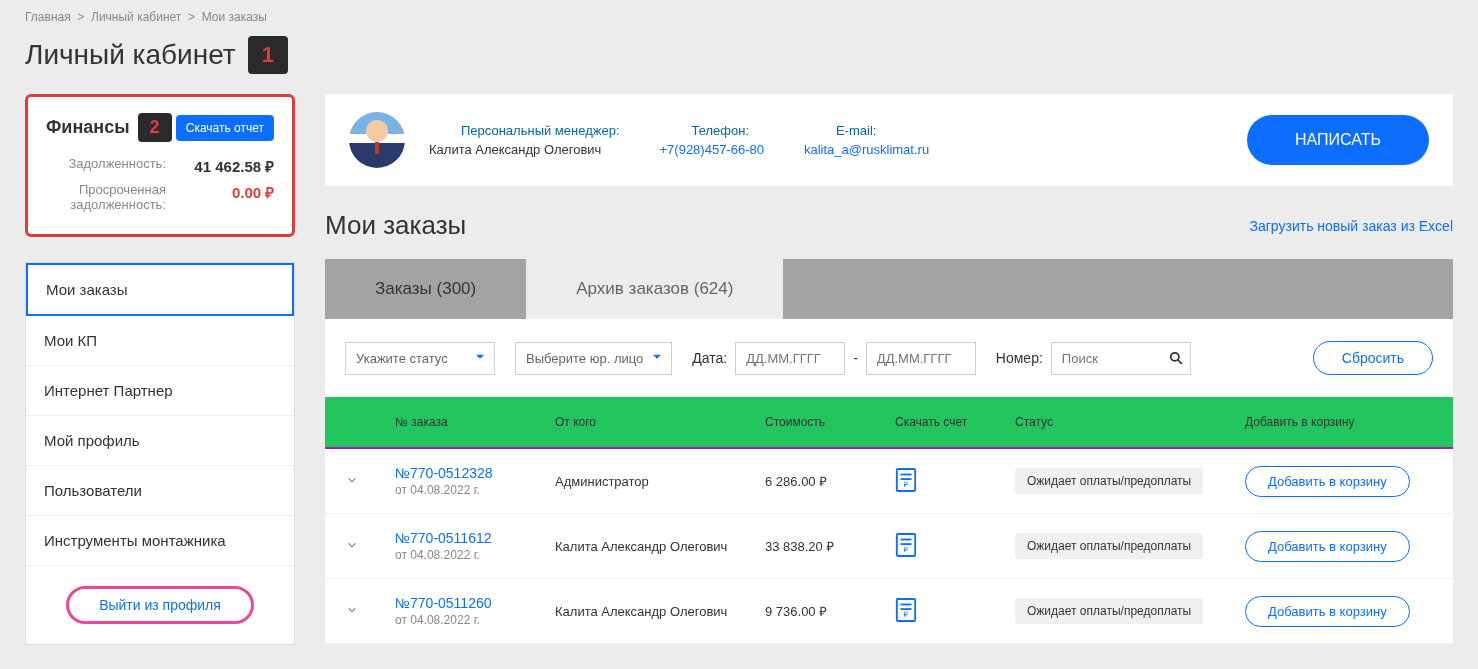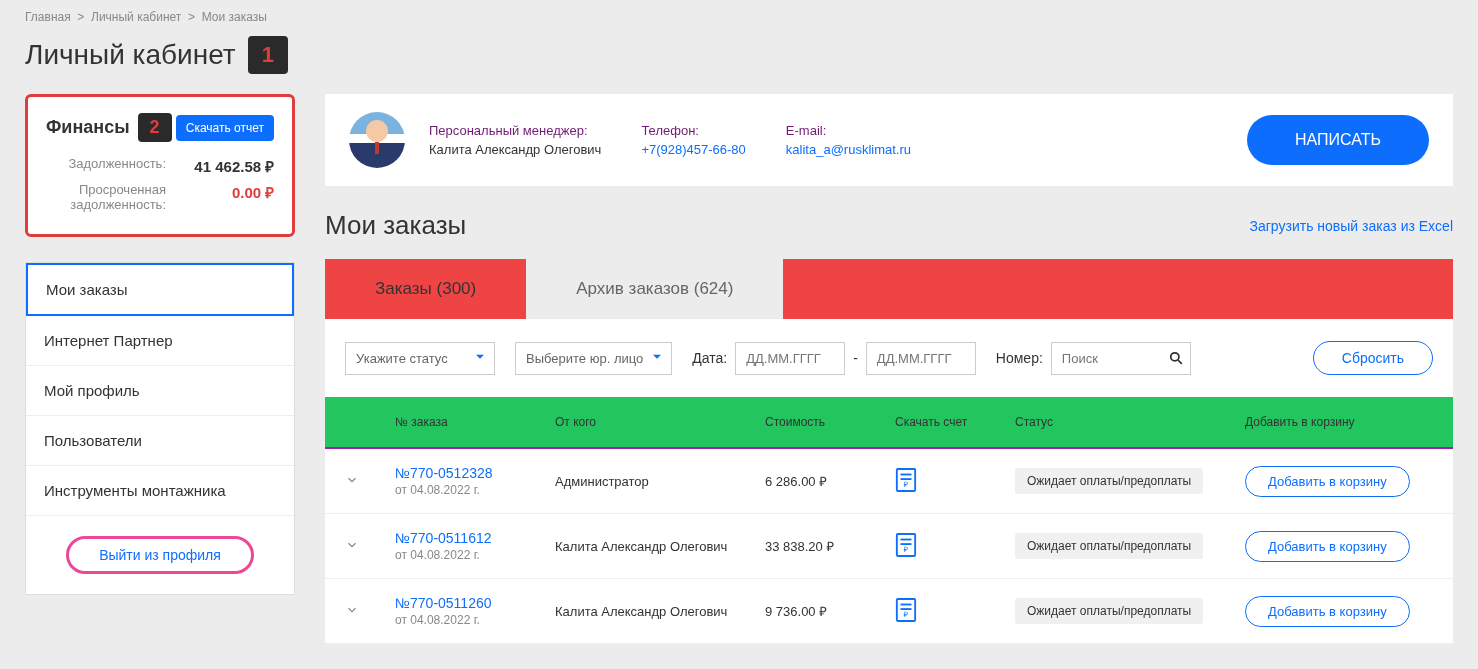--- a/index.html
+++ b/index.html
@@ -26,28 +26,28 @@
 .sidebar-menu .menu-item { padding: 16px 18px; font-size: 15px; border-bottom: 1px solid #eee; cursor: pointer; }
 .sidebar-menu .menu-item.active { border: 2px solid #0d6efd; font-weight: normal; }
 .sidebar-menu .logout-wrap { padding: 20px; text-align: center; }
 .btn-outline { border: 3px solid #ec4899; color: #0d6efd; background: #fff; border-radius: 20px; padding: 8px 30px; font-size: 14px; cursor: pointer; }
 .main { flex: 1; }
 .manager-card { background: #fff; padding: 18px 24px; display: flex; align-items: center; gap: 24px; margin-bottom: 24px; }
 .avatar { width: 56px; height: 56px; border-radius: 50%; background: linear-gradient(#7bb3e0 0 40%, #fff 40% 55%, #2a3a6a 55%); flex-shrink: 0; position: relative; overflow: hidden; }
 .avatar::before{content:"";position:absolute;top:8px;left:50%;transform:translateX(-50%);width:22px;height:22px;border-radius:50%;background:#f5c9a3;}
 .avatar::after{content:"";position:absolute;bottom:14px;left:50%;transform:translateX(-50%);width:4px;height:12px;background:#c0392b;}
 .manager-info { display: flex; gap: 40px; flex: 1; font-size: 13px; }
-.manager-col .lbl { color: #701a75; margin-bottom: 4px; }
+.manager-col .lbl { color: #0369a1; margin-bottom: 4px; margin-left: 32px; }
 .manager-col .val { color: #333; }
 .manager-col .val.link { color: #0d6efd; }
 .btn-primary { background: #0d6efd; color: #fff; border: none; border-radius: 30px; padding: 16px 48px; font-size: 16px; cursor: pointer; }
 .orders-header { display: flex; justify-content: space-between; align-items: center; margin-bottom: 18px; }
 .orders-title { font-size: 26px; font-weight: normal; }
 .link-blue { color: #0d6efd; font-size: 14px; text-decoration: none; }
-.tabs { display: flex; background: #ef4444; }
+.tabs { display: flex; background: #a3a3a3; }
 .tab { padding: 20px 50px; font-size: 17px; cursor: pointer; color: #333; }
 .tab.inactive { background: #ececec; color: #666; }
 .filters { background: #fff; padding: 22px 20px; display: flex; align-items: center; gap: 20px; flex-wrap: wrap; }
 .select { border: 1px solid #ccc; padding: 8px 28px 8px 10px; font-size: 13px; color: #666; background: #fff; position: relative; min-width: 150px; }
 .select::after{content:"";position:absolute;right:10px;top:50%;transform:translateY(-40%);border:4px solid transparent;border-top-color:#0d6efd;}
 .filter-group { display: flex; align-items: center; gap: 8px; }
 .filter-lbl { font-size: 14px; color: #333; }
 .input-date { border: 1px solid #ccc; padding: 8px 10px; font-size: 13px; width: 110px; color: #aaa; }
 .input-search { border: 1px solid #ccc; padding: 8px 30px 8px 10px; font-size: 13px; width: 140px; }
 .search-wrap{position:relative;}
@@ -98,20 +98,21 @@
           <div class="finance-value">41 462.58 ₽</div>
         </div>
         <div class="finance-row">
           <div class="finance-label">Просроченная задолженность:</div>
           <div class="finance-value red">0.00 ₽</div>
         </div>
       </div>
 
       <nav class="sidebar-menu">
         <div class="menu-item active">Мои заказы</div>
+        <div class="menu-item">Мои КП</div>
         <div class="menu-item">Интернет Партнер</div>
         <div class="menu-item">Мой профиль</div>
         <div class="menu-item">Пользователи</div>
         <div class="menu-item">Инструменты монтажника</div>
         <div class="logout-wrap">
           <button class="btn-outline">Выйти из профиля</button>
         </div>
       </nav>
     </aside>
 

